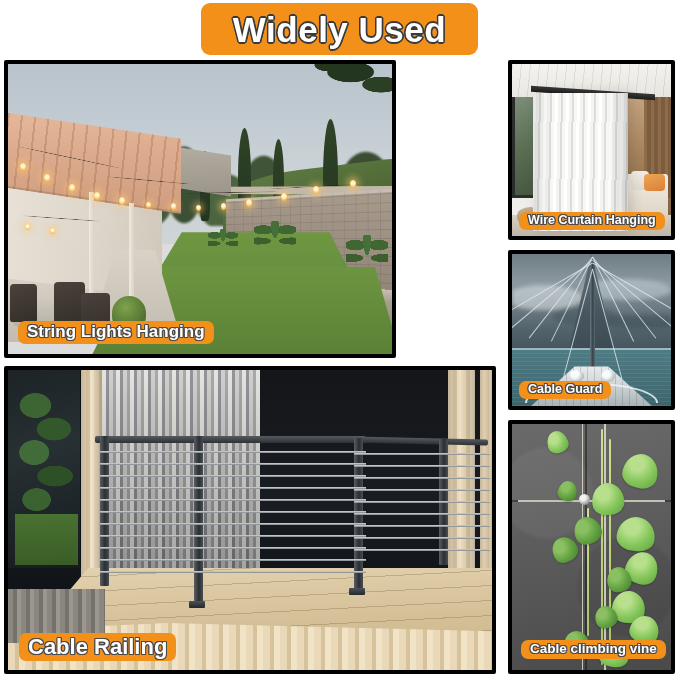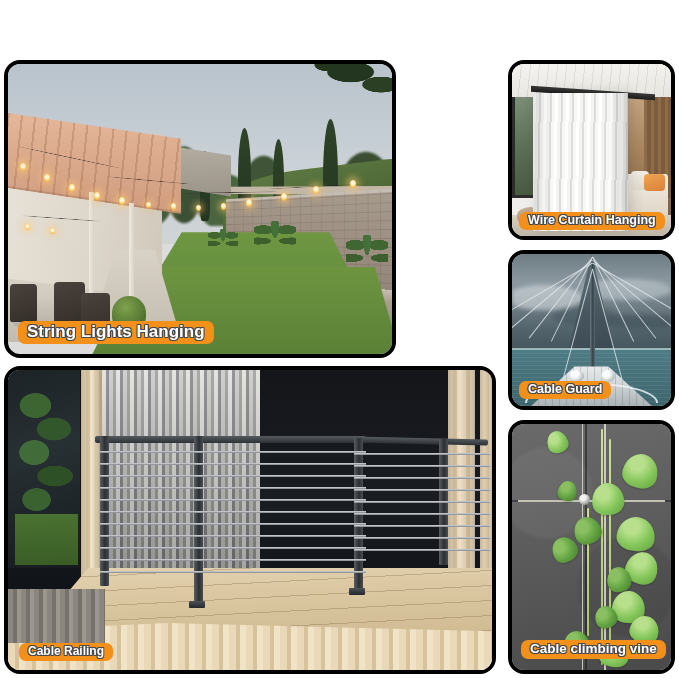--- a/index.html
+++ b/index.html
@@ -27,21 +27,21 @@
        1.6px 0 0 #3a3a3a, -1.6px 0 0 #3a3a3a,
        0 1.6px 0 #3a3a3a, 0 -1.6px 0 #3a3a3a,
        1.2px 1.2px 0 #3a3a3a, -1.2px 1.2px 0 #3a3a3a,
        1.2px -1.2px 0 #3a3a3a, -1.2px -1.2px 0 #3a3a3a;
   }
 
   
   .panel {
     position: absolute;
     border: 4px solid #000000;
-    border-radius: 16px;
+    border-radius: 2px;
     overflow: hidden;
     background: #dcdcdc;
   }
   .panel .scene { position: absolute; inset: 0; }
 
   
   .badge {
     position: absolute;
     background: #F3901A;
     border-radius: 7px;
@@ -66,21 +66,21 @@
   #panel-railing  { left: 4px;   top: 366px; width: 492px; height: 308px; }
   #panel-vine     { left: 508px; top: 420px; width: 167px; height: 254px; }
 
   #badge-backyard { left: 10px; bottom: 10px; }
   #badge-backyard span { font-size: 17px; }
   #badge-curtain  { left: 7px;  bottom: 6px; }
   #badge-curtain span { font-size: 12.5px; }
   #badge-deck     { left: 7px;  bottom: 7px; }
   #badge-deck span { font-size: 12.5px; }
   #badge-railing  { left: 11px; bottom: 9px; }
-  #badge-railing span { font-size: 12px; }
+  #badge-railing span { font-size: 22px; }
   #badge-vine     { left: 9px;  bottom: 11px; }
   #badge-vine span { font-size: 13.5px; }
 
   
   .by-sky {
     position: absolute; left: 0; top: 0; width: 100%; height: 62%;
     background: linear-gradient(180deg,#b9c3cb 0%,#c3ccd3 35%,#ccd3d7 60%,#cfd4d5 100%);
   }
   .by-treeline {
     position: absolute; left: 28%; top: 14%; width: 74%; height: 42%;
@@ -434,20 +434,23 @@
     position:absolute; width:1.8px;
     background: linear-gradient(180deg,#cfe08a,#a8c468);
     border-radius: 1px;
   }
 </style>
 </head>
 <body>
 
 <div class="page">
 
+  <div class="title-banner">
+    <div class="title-text">Widely Used</div>
+  </div>
 
   <div class="panel" id="panel-backyard">
     <div class="scene">
       <div class="by-sky"></div>
       <div class="by-treeline"></div>
       <div class="by-hill"></div>
       <div class="by-branch-tl"></div>
 
       <div class="by-cypress" style="left:60%;top:22%;width:3.4%;height:34%;"></div>
       <div class="by-cypress" style="left:69%;top:26%;width:3%;height:30%;"></div>

